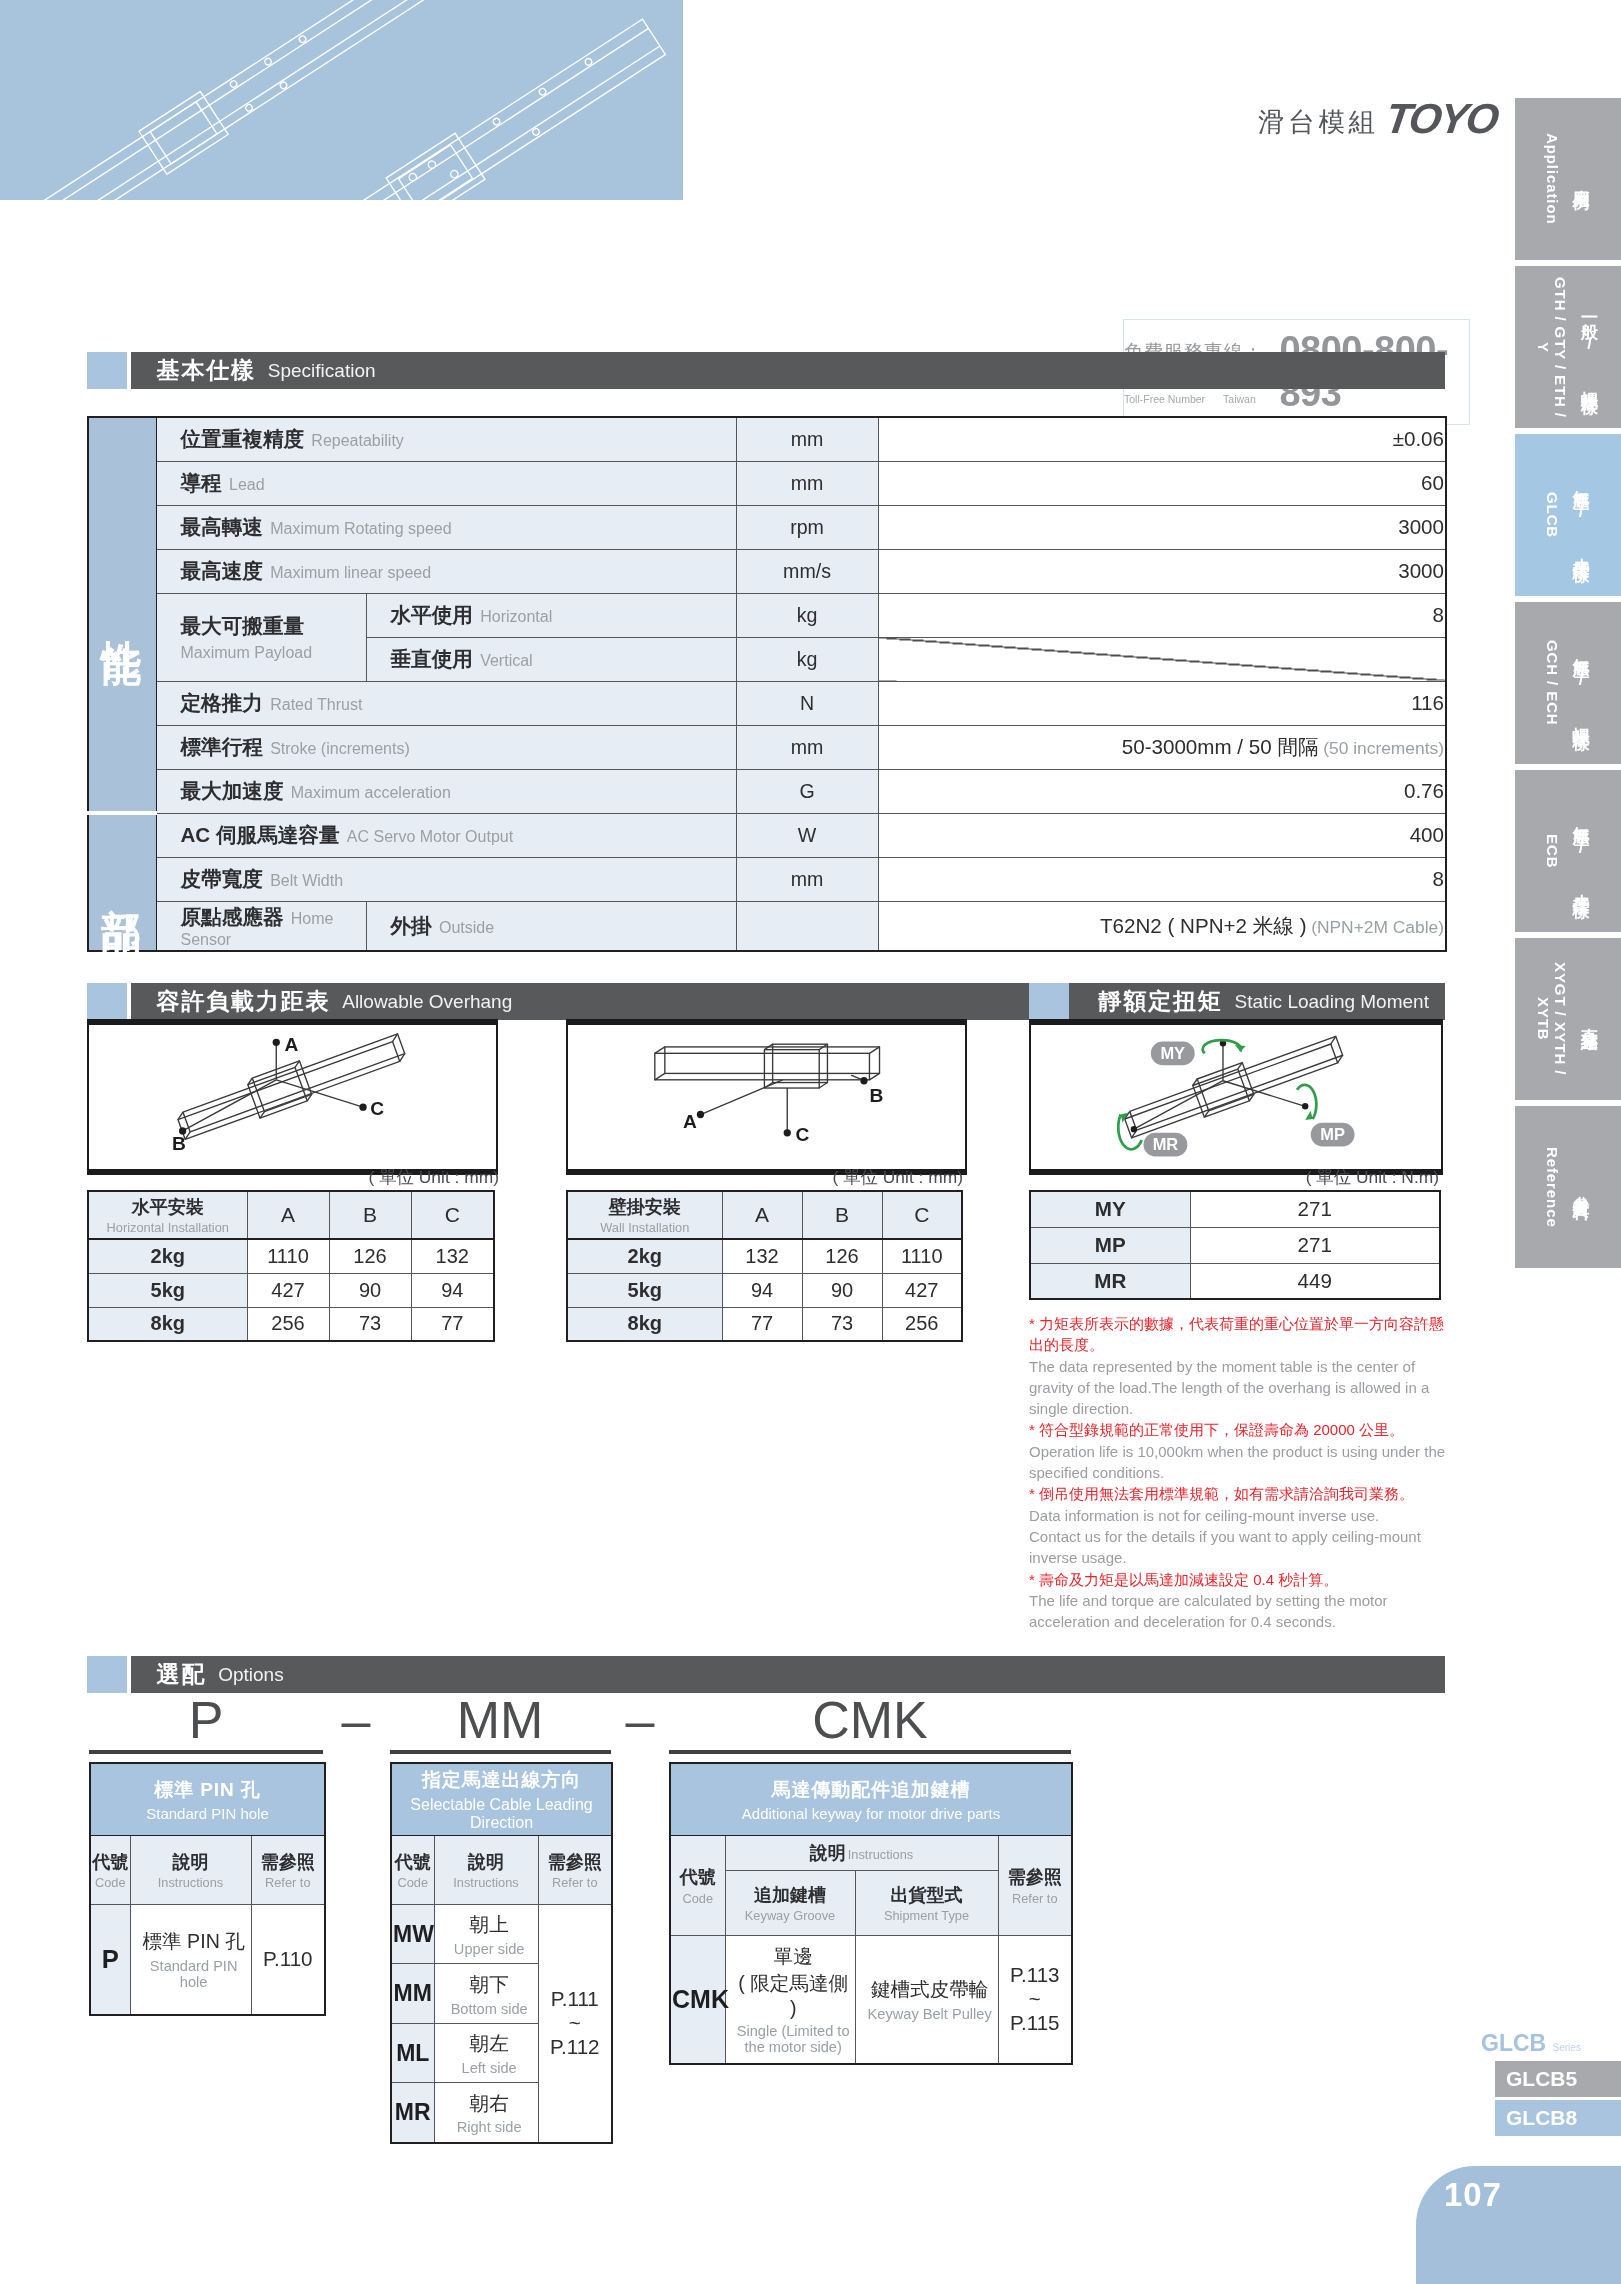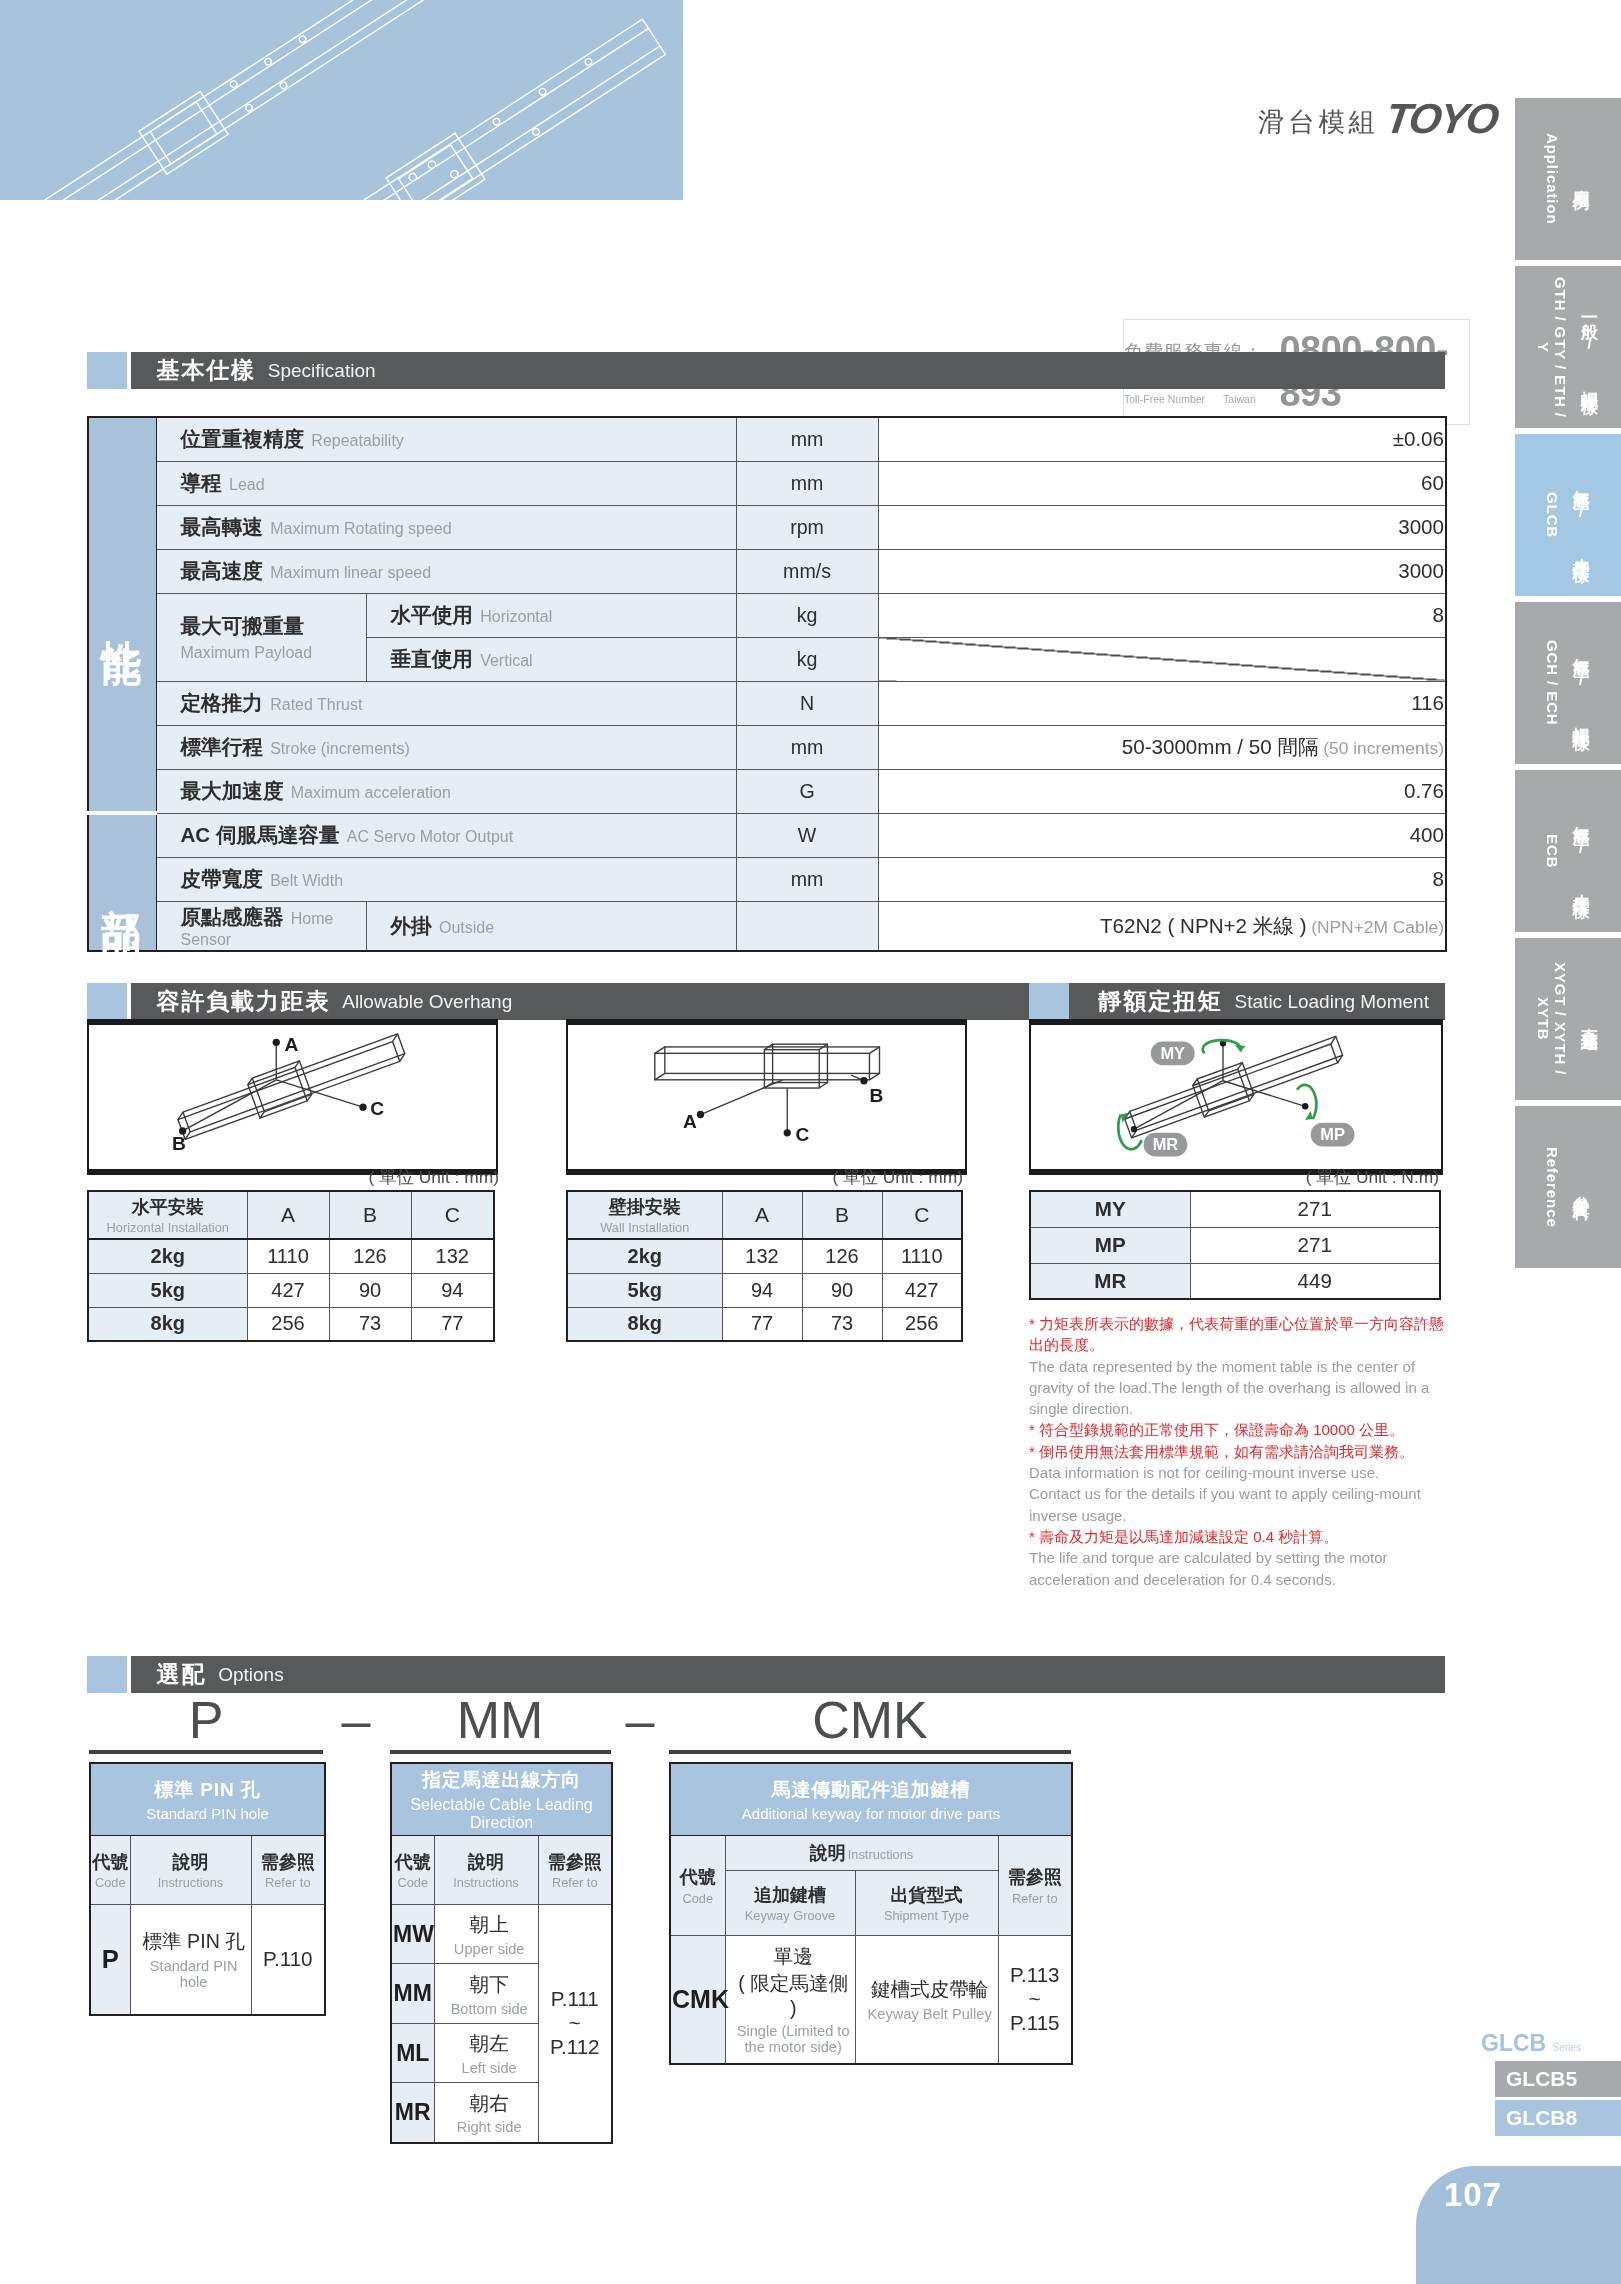--- a/index.html
+++ b/index.html
@@ -482,21 +482,22 @@
     <tr>
       <td class="k">MR</td>
       <td>449</td>
     </tr>
   </tbody>
     </table>
 
   <div class="notes">
     <div class="n-cn">* 力矩表所表示的數據，代表荷重的重心位置於單一方向容許懸出的長度。</div>
     <div class="n-en">The data represented by the moment table is the center of gravity of the load.The length of the overhang is allowed in a single direction.</div>
-    <div class="n-cn">* 符合型錄規範的正常使用下，保證壽命為 10000 公里。</div>
+    <div class="n-cn">* 符合型錄規範的正常使用下，保證壽命為 20000 公里。</div>
+    <div class="n-en">Operation life is 10,000km when the product is using under the specified conditions.</div>
     <div class="n-cn">* 倒吊使用無法套用標準規範，如有需求請洽詢我司業務。</div>
     <div class="n-en">Data information is not for ceiling-mount inverse use.</div>
     <div class="n-en">Contact us for the details if you want to apply ceiling-mount inverse usage.</div>
     <div class="n-cn">* 壽命及力矩是以馬達加減速設定 0.4 秒計算。</div>
     <div class="n-en">The life and torque are calculated by setting the motor acceleration and deceleration for 0.4 seconds.</div>
   </div>
 
   <div class="sechead" style="left:131px;top:1656px;width:1314px">
     <span class="sq"></span>
     <span class="cn">選配</span>

